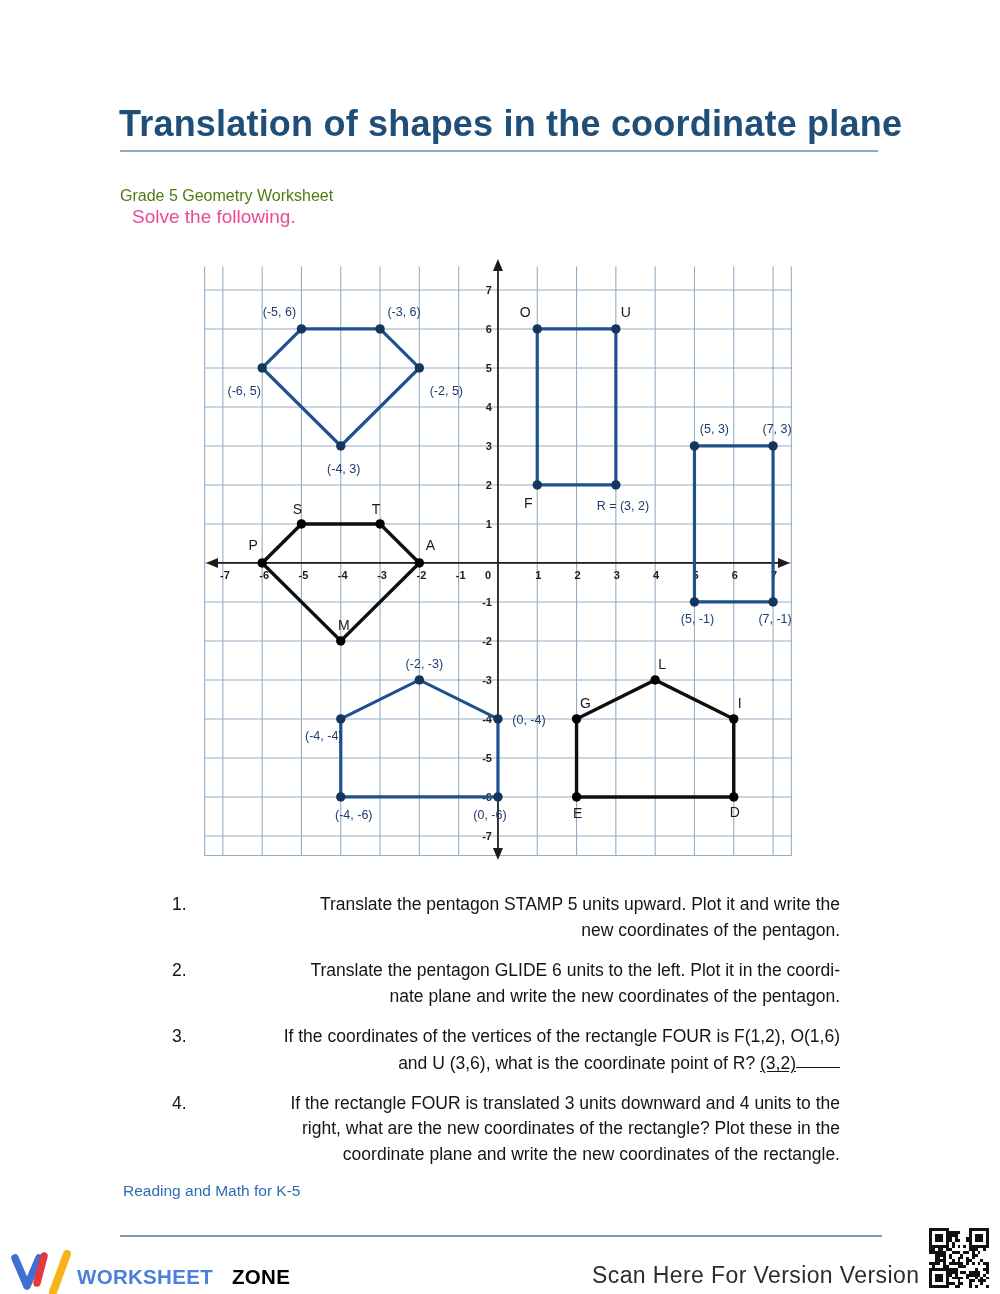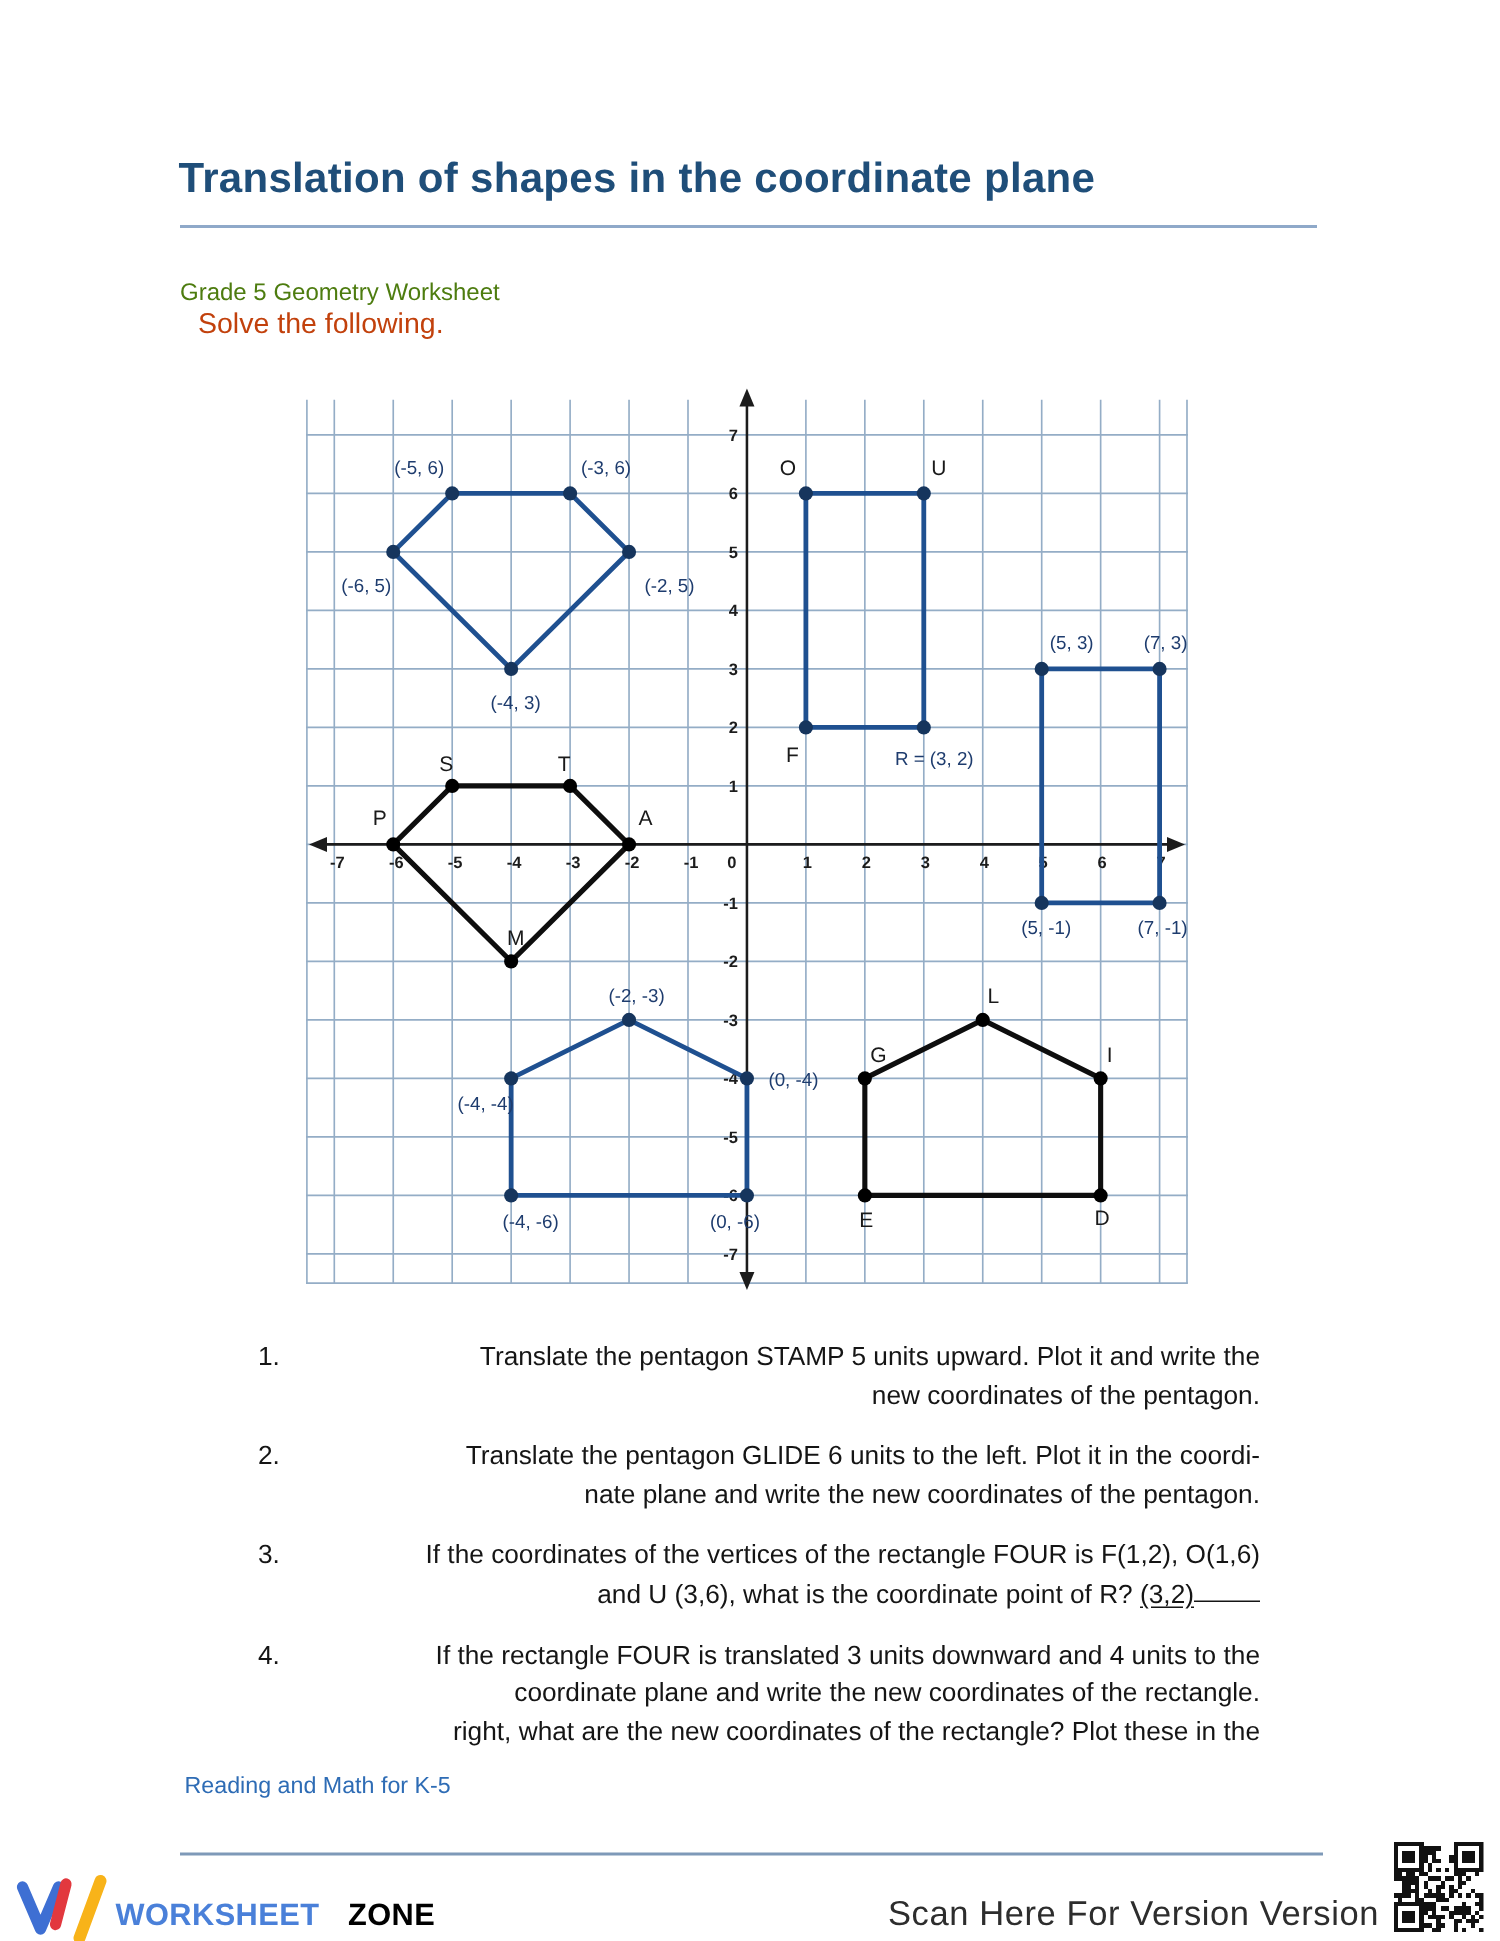--- a/index.html
+++ b/index.html
@@ -1,21 +1,21 @@
 <!DOCTYPE html>
 <html><head>
 <meta charset="utf-8">
 <style>
   html,body{margin:0;padding:0;background:#ffffff;}
   body{width:1000px;height:1294px;position:relative;font-family:"Liberation Sans",sans-serif;overflow:hidden;}
   .abs{position:absolute;}
-  #title{left:119px;top:103px;font-size:28px;font-weight:bold;color:#1f4e79;letter-spacing:.2px;}
+  #title{left:119px;top:103px;font-size:36px;font-weight:bold;color:#1f4e79;letter-spacing:.2px;}
   #title-rule{left:120px;top:150px;width:758px;height:2px;background:#8fa9c9;}
   #subtitle{left:120px;top:159px;font-size:16px;color:#4d7c0f;margin-top:28px;}
-  #instruction{left:132px;top:206px;font-size:19px;color:#c2410c;}
+  #instruction{left:132px;top:206px;font-size:19px;color:#ec4899;}
   #graph-wrap{left:204px;top:256px;width:590px;height:608px;}
   #questions{left:172px;top:892px;width:668px;font-size:17.5px;color:#151515;line-height:25.5px;}
   .qitem{display:flex;margin-bottom:15px;}
   .qnum{width:32px;flex:0 0 32px;}
   .qtext{flex:1;text-align:right;}
   .answer{text-decoration:underline;text-underline-offset:3px;}
   .blank{display:inline-block;width:44px;border-bottom:1.6px solid #151515;height:1em;vertical-align:baseline;}
   #footer-rule{left:120px;top:1235px;width:762px;height:2px;background:#7e99b8;}
   #tagline{left:123px;top:1182px;font-size:15.5px;color:#2e6cb5;}
   #brand{left:77px;top:1265px;font-size:20.5px;font-weight:bold;letter-spacing:.3px;white-space:nowrap;}
@@ -209,22 +209,22 @@
     <span class="qtext">
         <div>If the coordinates of the vertices of the rectangle FOUR is F(1,2), O(1,6)</div>
         <div>and U (3,6), what is the coordinate point of R? <span class="answer">(3,2)</span><span class="blank"></span></div>
       </span>
   </div>
 
   <div class="qitem">
     <span class="qnum">4.</span>
     <span class="qtext">
         <div>If the rectangle FOUR is translated 3 units downward and 4 units to the</div>
+        <div>right, what are the new coordinates of the rectangle? Plot these in the</div>
         <div>coordinate plane and write the new coordinates of the rectangle.</div>
-        <div>right, what are the new coordinates of the rectangle? Plot these in the</div>
       </span>
   </div>
 </div>
 
 <div class="abs" id="footer-rule"></div>
 <div class="abs" id="tagline">Reading and Math for K-5</div>
 
 <svg class="abs" id="brand-mark" width="66" height="48" viewBox="0 0 66 48">
   <path d="M4,8 L16,36 L28,8" fill="none" stroke="#3e6fd3" stroke-width="7.5" stroke-linecap="round" stroke-linejoin="round"></path>
   <path d="M33,6 L26,33" fill="none" stroke="#e2383e" stroke-width="7.5" stroke-linecap="round"></path>

